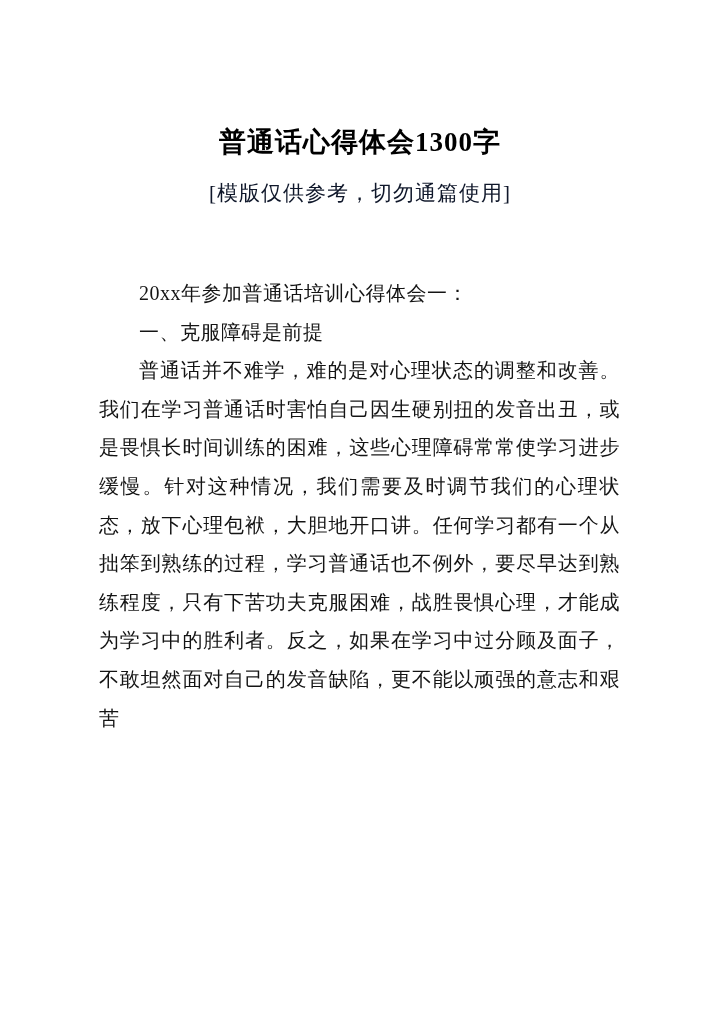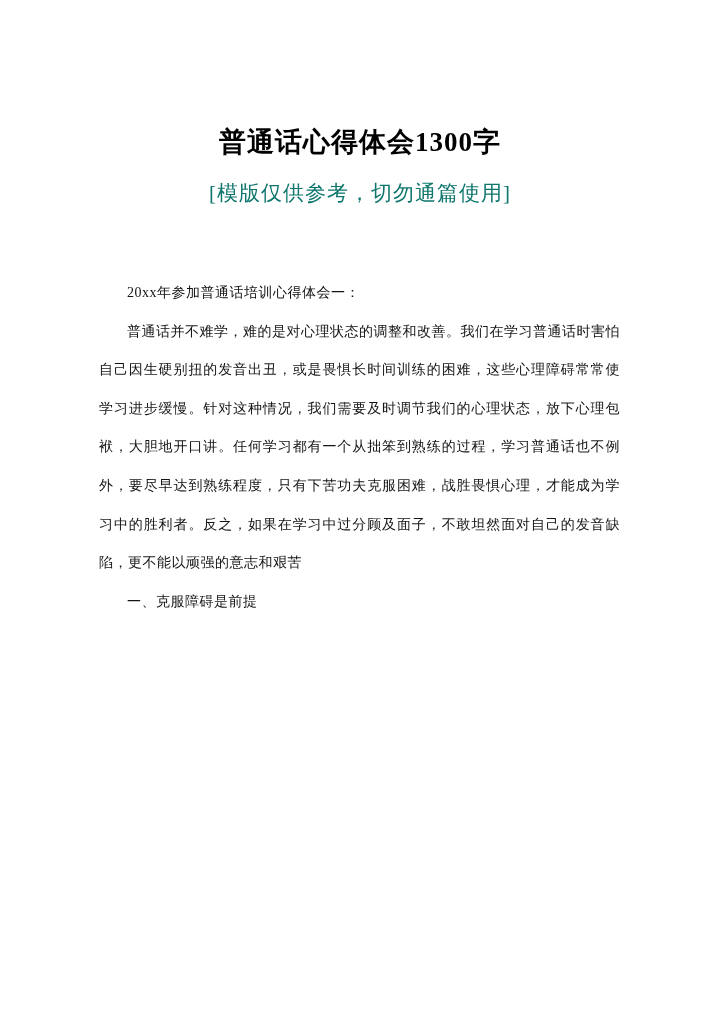--- a/index.html
+++ b/index.html
@@ -29,37 +29,37 @@
       text-align: center;
       font-size: 21px;
       font-weight: normal;
       letter-spacing: 1px;
       line-height: 26px;
     }
     .content {
       margin: 68px 100px 0 99px;
     }
     .para {
-      font-size: 14px;
+      font-size: 20px;
       line-height: 38.6px;
       color: #141414;
       text-align: justify;
       text-indent: 2em;
       letter-spacing: 0.5px;
       word-break: break-all;
     }
   </style>
 </head>
 <body>
 
 <div class="page">
 
   <h1 class="doc-title">普通话心得体会1300字</h1>
 
-  <h2 class="doc-subtitle" style="color:#0f766e;font-family:Liberation Serif, serif;">[模版仅供参考，切勿通篇使用]</h2>
+  <h2 class="doc-subtitle" style="color:#0f172a;font-family:Liberation Serif, serif;">[模版仅供参考，切勿通篇使用]</h2>
 
   <div class="content">
     <p class="para">20xx年参加普通话培训心得体会一：</p>
+    <p class="para">一、克服障碍是前提</p>
     <p class="para">普通话并不难学，难的是对心理状态的调整和改善。我们在学习普通话时害怕自己因生硬别扭的发音出丑，或是畏惧长时间训练的困难，这些心理障碍常常使学习进步缓慢。针对这种情况，我们需要及时调节我们的心理状态，放下心理包袱，大胆地开口讲。任何学习都有一个从拙笨到熟练的过程，学习普通话也不例外，要尽早达到熟练程度，只有下苦功夫克服困难，战胜畏惧心理，才能成为学习中的胜利者。反之，如果在学习中过分顾及面子，不敢坦然面对自己的发音缺陷，更不能以顽强的意志和艰苦</p>
-    <p class="para">一、克服障碍是前提</p>
   </div>
 
 </div>
 
 </body></html>

